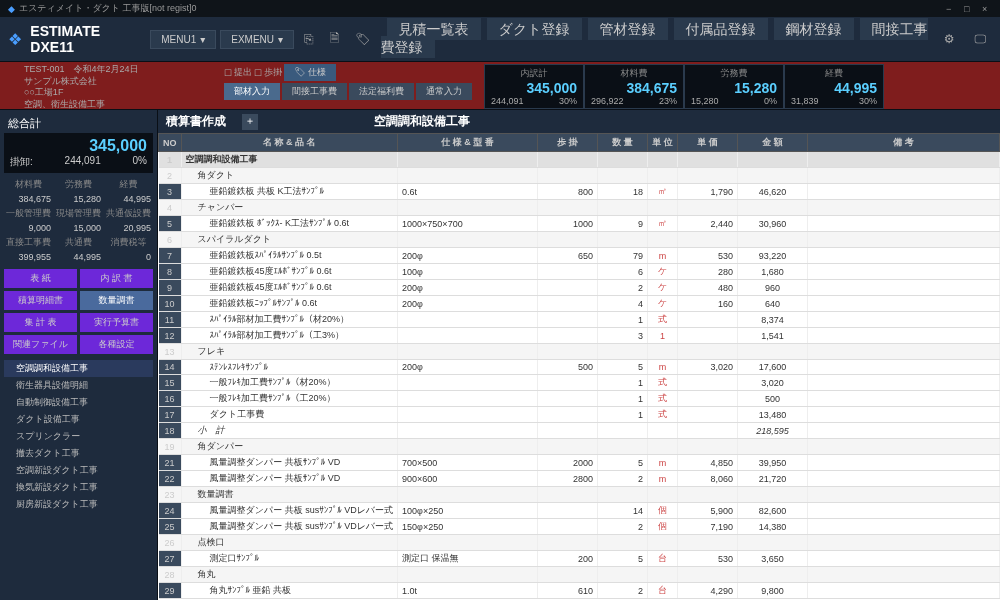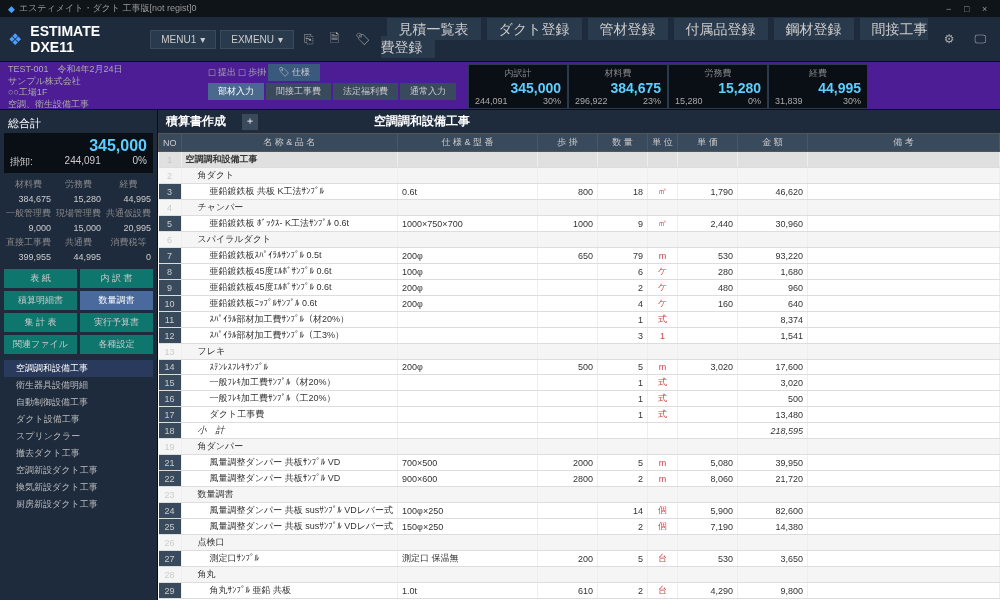--- a/index.html
+++ b/index.html
@@ -57,22 +57,22 @@
   background: #2a3a4d;
   color: #ccc;
   padding: 3px 12px;
   margin-left: 6px;
   cursor: pointer;
   font-size: 14px;
 }
 .header-right { margin-left: auto; display: flex; gap: 8px; }
 
 .subheader {
-  background: #4c1d95;
-  padding: 2px 8px;
+  background: #7f1d1d;
+  padding: 2px 24px;
   display: flex;
   align-items: flex-start;
   border-bottom: 1px solid #0a0f16;
   height: 48px;
 }
 .project-info { font-size: 9px; color: #aaa; width: 200px; }
 .project-info div { line-height: 1.3; }
 .mid-controls { display: flex; flex-direction: column; gap: 2px; }
 .mid-row { display: flex; gap: 2px; align-items: center; }
 .pill {
@@ -130,21 +130,21 @@
 .cost-label { color: #888; text-align: center; }
 .cost-val { color: #ccc; text-align: right; }
 
 .side-btns {
   display: grid;
   grid-template-columns: 1fr 1fr;
   gap: 3px;
   margin-bottom: 6px;
 }
 .side-btn {
-  background: #0f766e;
+  background: #6d28d9;
   color: #ccc;
   padding: 3px 4px;
   font-size: 9px;
   text-align: center;
   cursor: pointer;
 }
 .side-btn.active { background: #4a6a9d; color: #fff; }
 
 .tree-item {
   color: #bbb;
@@ -185,41 +185,41 @@
   width: 100%;
   border-collapse: collapse;
   font-size: 9px;
   color: #333;
 }
 th {
   background: #3a4a5d;
   color: #ccc;
   padding: 2px 4px;
   border: 1px solid #555;
-  font-weight: normal;
+  font-weight: bold;
   position: sticky;
   top: 0;
 }
 td {
   padding: 1px 4px;
   border-bottom: 1px solid #ddd;
   border-right: 1px solid #eee;
   height: 15px;
   white-space: nowrap;
 }
 tr.section-row td { background: #e0e0e0; font-weight: bold; }
 tr.sub-row td { background: #f5f5f5; }
 .col-no { width: 18px; text-align: center; background: #3a4a5d; color: #ccc; }
 .col-name { width: 200px; }
 .col-spec { width: 140px; }
 .col-step { width: 60px; text-align: right; }
 .col-qty { width: 50px; text-align: right; }
 .col-unit { width: 30px; text-align: center; color: #c44; }
 .col-price { width: 60px; text-align: right; }
-.col-amt { width: 70px; text-align: right; }
+.col-amt { width: 70px; text-align: center; }
 .col-note { }
 .indent1 { padding-left: 16px !important; }
 .indent2 { padding-left: 28px !important; }
 .italic { font-style: italic; }
 </style>
 </head>
 <body>
 
 <div class="titlebar">
   <span class="titlebar-icon">◆</span>
@@ -593,21 +593,21 @@
               <td class="col-amt "></td>
               <td class="col-note"></td>
             </tr>
             <tr>
               <td class="col-no">21</td>
               <td class="col-name indent2">風量調整ダンパー 共板ｻﾝﾌﾟﾙ VD</td>
               <td class="col-spec">700×500</td>
               <td class="col-step">2000</td>
               <td class="col-qty">5</td>
               <td class="col-unit">m</td>
-              <td class="col-price">5,080</td>
+              <td class="col-price">4,850</td>
               <td class="col-amt ">39,950</td>
               <td class="col-note"></td>
             </tr>
             <tr>
               <td class="col-no">22</td>
               <td class="col-name indent2">風量調整ダンパー 共板ｻﾝﾌﾟﾙ VD</td>
               <td class="col-spec">900×600</td>
               <td class="col-step">2800</td>
               <td class="col-qty">2</td>
               <td class="col-unit">m</td>

